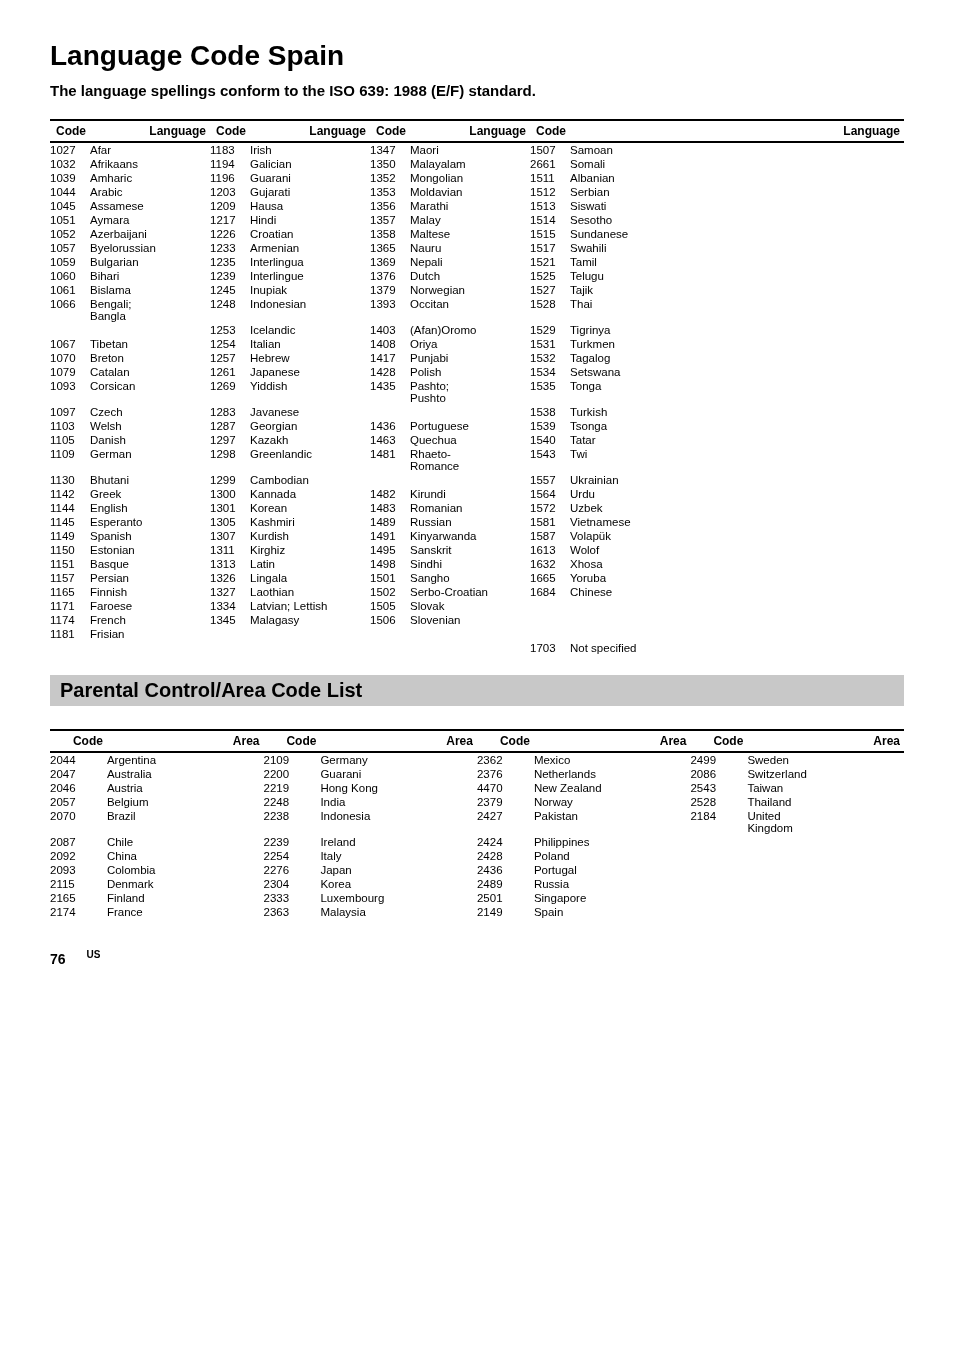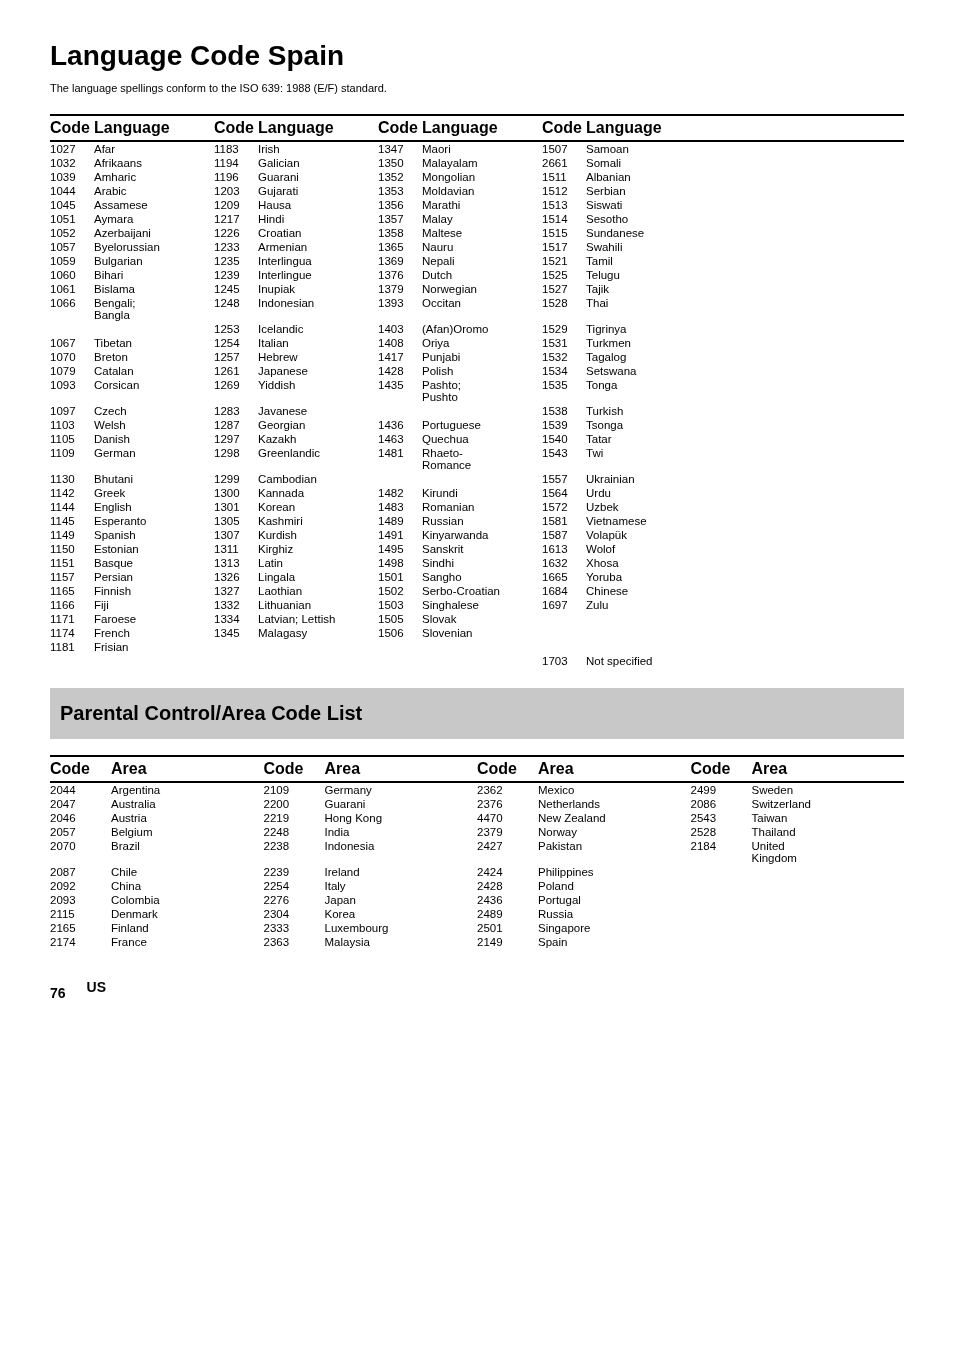--- a/index.html
+++ b/index.html
@@ -12,45 +12,46 @@
       width: 954px;
       min-height: 1352px;
     }
     h1 {
       font-size: 28px;
       font-weight: 900;
       margin-bottom: 10px;
       letter-spacing: 0;
     }
     .subtitle {
-      font-size: 11px;
+      font-size: 15px;
       margin-bottom: 20px;
+      font-weight: bold;
     }
     .section-title {
       font-size: 20px;
       font-weight: 900;
       background: #c8c8c8;
-      padding: 14px 10px;
-      margin-bottom: 16px;
+      padding: 4px 10px;
+      margin-bottom: 23px;
       margin-top: 20px;
     }
     table {
       width: 100%;
       border-collapse: collapse;
       margin-bottom: 10px;
     }
     thead tr {
       border-top: 2px solid #000;
       border-bottom: 2px solid #000;
     }
     thead th {
       font-weight: bold;
-      font-size: 16px;
+      font-size: 12px;
       padding: 3px 4px 3px 0;
-      text-align: left;
+      text-align: right;
       margin-left: 19px;
     }
     tbody td {
       font-size: 11.5px;
       padding: 1px 4px 1px 0;
       vertical-align: top;
     }
     .col-code { width: 40px; }
     .col-lang { width: 120px; }
     .col-code2 { width: 40px; }
@@ -62,21 +63,21 @@
 
     .area-col-code { width: 40px; }
     .area-col-area { width: 110px; }
 
     .page-num {
       font-size: 14px;
       font-weight: bold;
       margin-top: 30px;
     }
     .superscript {
-      font-size: 14px;
+      font-size: 10px;
       vertical-align: super;
       padding-left: 21px;
     }
   </style>
 </head>
 <body>
 
 <h1>Language Code Spain</h1>
 <p class="subtitle">The language spellings conform to the ISO 639: 1988 (E/F) standard.</p>
 
@@ -388,30 +389,20 @@
         <td>1165</td>
         <td>Finnish</td>
         <td>1327</td>
         <td>Laothian</td>
         <td>1502</td>
         <td>Serbo-Croatian</td>
         <td>1684</td>
         <td>Chinese</td>
       </tr>
       <tr>
-        <td>1166</td>
-        <td>Fiji</td>
-        <td>1332</td>
-        <td>Lithuanian</td>
-        <td>1503</td>
-        <td>Singhalese</td>
-        <td>1697</td>
-        <td>Zulu</td>
-      </tr>
-      <tr>
         <td>1171</td>
         <td>Faroese</td>
         <td>1334</td>
         <td>Latvian; Lettish</td>
         <td>1505</td>
         <td>Slovak</td>
         <td></td>
         <td></td>
       </tr>
       <tr>

